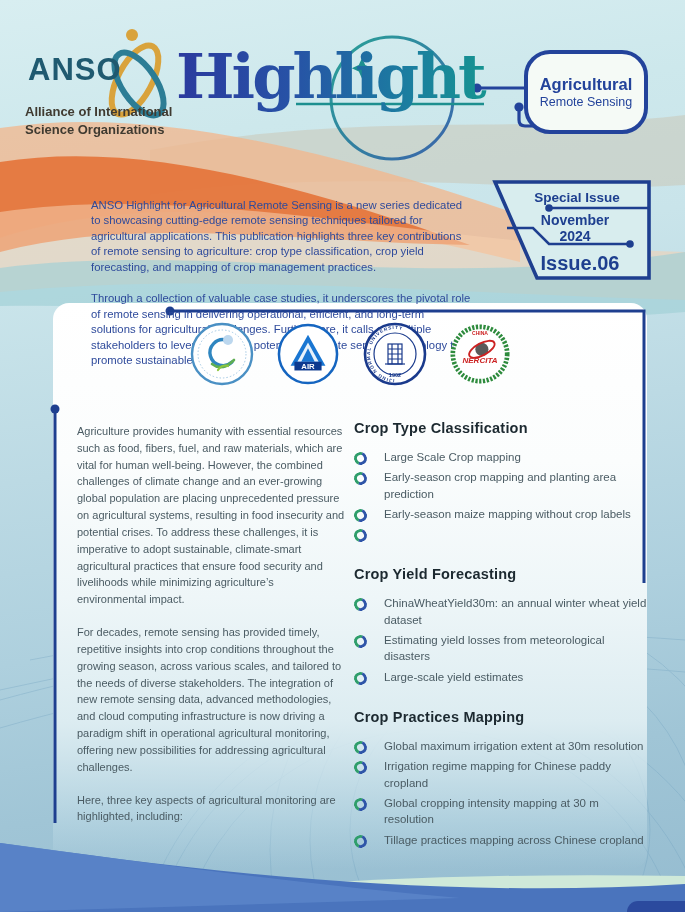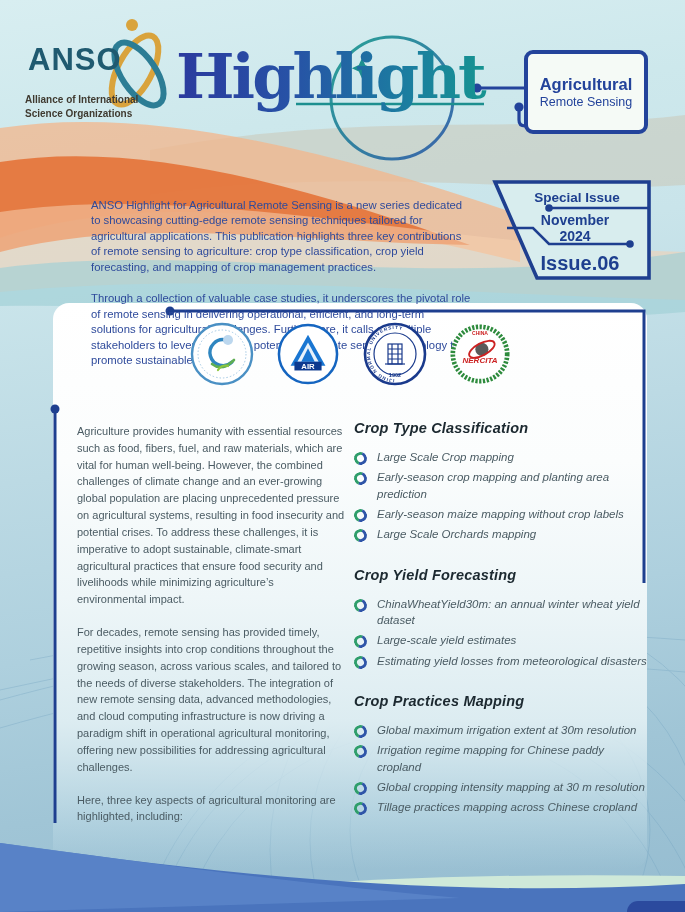--- a/index.html
+++ b/index.html
@@ -6,37 +6,37 @@
   .page{
     position:relative;width:685px;height:912px;overflow:hidden;
     font-family:"Liberation Sans",sans-serif;
     background:linear-gradient(172deg,#d8eef1 0%,#cde8ec 16%,#c9e4ea 30%,#bcdae4 48%,#aed0de 66%,#a0c5d6 82%,#95bcd0 100%);
   }
   .abs{position:absolute;}
   svg{display:block;}
   .bg-layer{position:absolute;left:0;top:0;pointer-events:none;}
 
   
-  .anso{left:24px;top:18px;width:150px;height:100px;}
+  .anso{left:24px;top:28px;width:150px;height:100px;}
   .anso-acronym{position:absolute;left:4px;top:24px;font-size:31px;font-weight:bold;color:#1f5a70;letter-spacing:1px;}
-  .anso-sub{position:absolute;left:1px;top:75px;font-size:10px;font-weight:bold;color:#3f3a30;line-height:1.35;}
+  .anso-sub{position:absolute;left:1px;top:75px;font-size:13px;font-weight:bold;color:#3f3a30;line-height:1.35;}
 
   
   .masthead-title{
     left:176px;top:46px;width:330px;height:110px;
     font-family:"DejaVu Serif",serif;font-weight:bold;
     font-size:62px;letter-spacing:-3px;line-height:1.0;
     background:linear-gradient(92deg,#2b3a9e 0%,#2752a6 35%,#1b7ea0 70%,#159a8c 100%);
     -webkit-background-clip:text;background-clip:text;color:transparent;
   }
 
   
   .series-badge{
     left:524px;top:50px;width:124px;height:84px;box-sizing:border-box;
-    border:4px solid #23439b;border-radius:9px;
+    border:4px solid #23439b;border-radius:26px;
     background:#f5faf6;display:flex;flex-direction:column;align-items:center;justify-content:center;
   }
   .series-badge .l1{font-size:16.5px;font-weight:bold;color:#23439b;}
   .series-badge .l2{font-size:12.5px;font-weight:normal;color:#23439b;margin-top:1px;}
 
   
   .intro{left:75px;top:182px;width:412px;color:#2e4a9b;font-size:11.3px;line-height:1.37;}
   .intro p{margin:16px;}
 
   
@@ -46,23 +46,23 @@
   }
 
   
   .logos-row{left:190px;top:321px;width:320px;height:66px;display:flex;justify-content:space-between;align-items:center;}
 
   
   .col-left{left:77px;top:423px;width:268px;color:#4a5b63;font-size:11px;line-height:1.53;}
   .col-left p{margin:0 0 16px 0;}
   .col-right{left:354px;top:420px;width:294px;}
   .sec-title{margin:0 0 13px 0;font-size:14.5px;font-weight:bold;color:#1c2930;letter-spacing:.2px;}
-  .sec-block{margin-bottom:24px;font-style:italic;}
+  .sec-block{margin-bottom:24px;}
   ul.bullets{list-style:none;margin:0;padding:0;}
-  ul.bullets li{display:flex;gap:10px;margin-bottom:4px;color:#4a5b63;font-size:11.5px;line-height:1.42;}
+  ul.bullets li{display:flex;gap:17px;margin-bottom:4px;color:#4a5b63;font-size:11.5px;line-height:1.42;}
   .bullet-icon{
     flex:0 0 auto;width:7px;height:7px;margin-top:3px;border-radius:50%;
     border:3px solid;border-color:#2f9e6b #2f55a8 #2f55a8 #2f9e6b;
     transform:rotate(-25deg);
   }
 
   
   .issue-svg{left:485px;top:178px;}
   .issue-svg text{font-family:"Liberation Sans",sans-serif;fill:#1e3f8f;font-weight:bold;}
 </style>
@@ -230,38 +230,37 @@
           <li>
             <span class="bullet-icon"></span>
             <span>Early-season crop mapping and planting area prediction</span>
           </li>
           <li>
             <span class="bullet-icon"></span>
             <span>Early-season maize mapping without crop labels</span>
           </li>
           <li>
             <span class="bullet-icon"></span>
-            <span>Large Scale Orchards mapping</span>
           </li>
         </ul>
       </div>
       <div class="sec-block">
         <h3 class="sec-title">Crop Yield Forecasting</h3>
         <ul class="bullets">
           <li>
             <span class="bullet-icon"></span>
             <span>ChinaWheatYield30m: an annual winter wheat yield dataset</span>
           </li>
           <li>
             <span class="bullet-icon"></span>
+            <span>Estimating yield losses from meteorological disasters</span>
+          </li>
+          <li>
+            <span class="bullet-icon"></span>
             <span>Large-scale yield estimates</span>
-          </li>
-          <li>
-            <span class="bullet-icon"></span>
-            <span>Estimating yield losses from meteorological disasters</span>
           </li>
         </ul>
       </div>
       <div class="sec-block">
         <h3 class="sec-title">Crop Practices Mapping</h3>
         <ul class="bullets">
           <li>
             <span class="bullet-icon"></span>
             <span>Global maximum irrigation extent at 30m resolution</span>
           </li>

